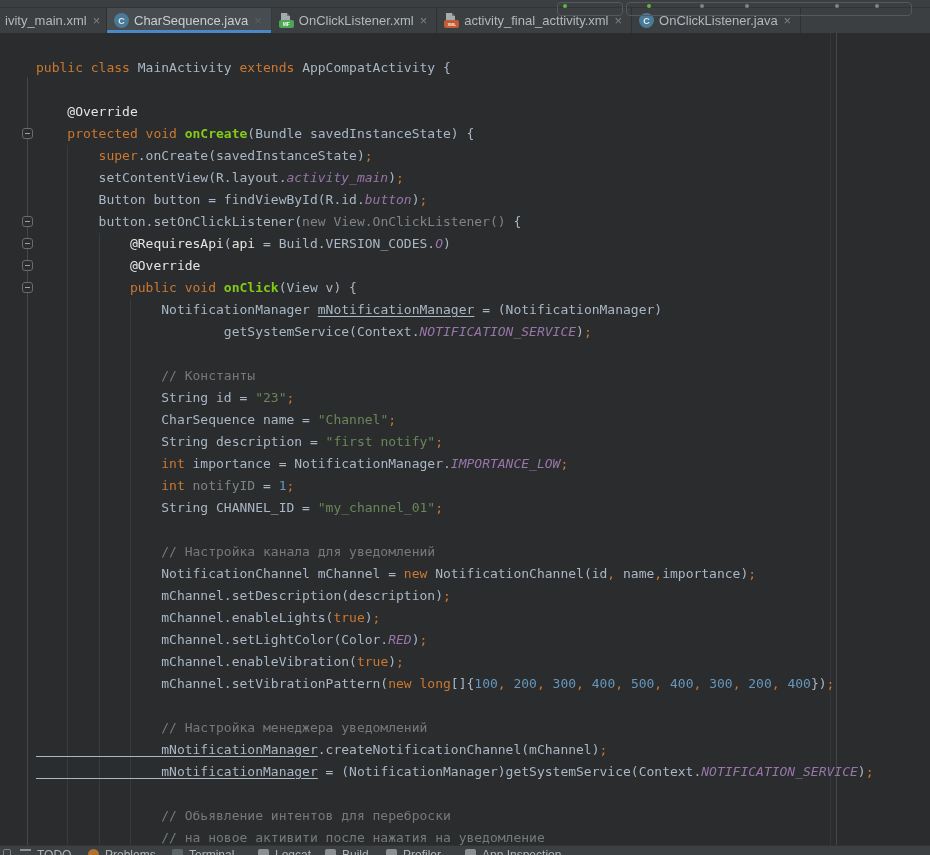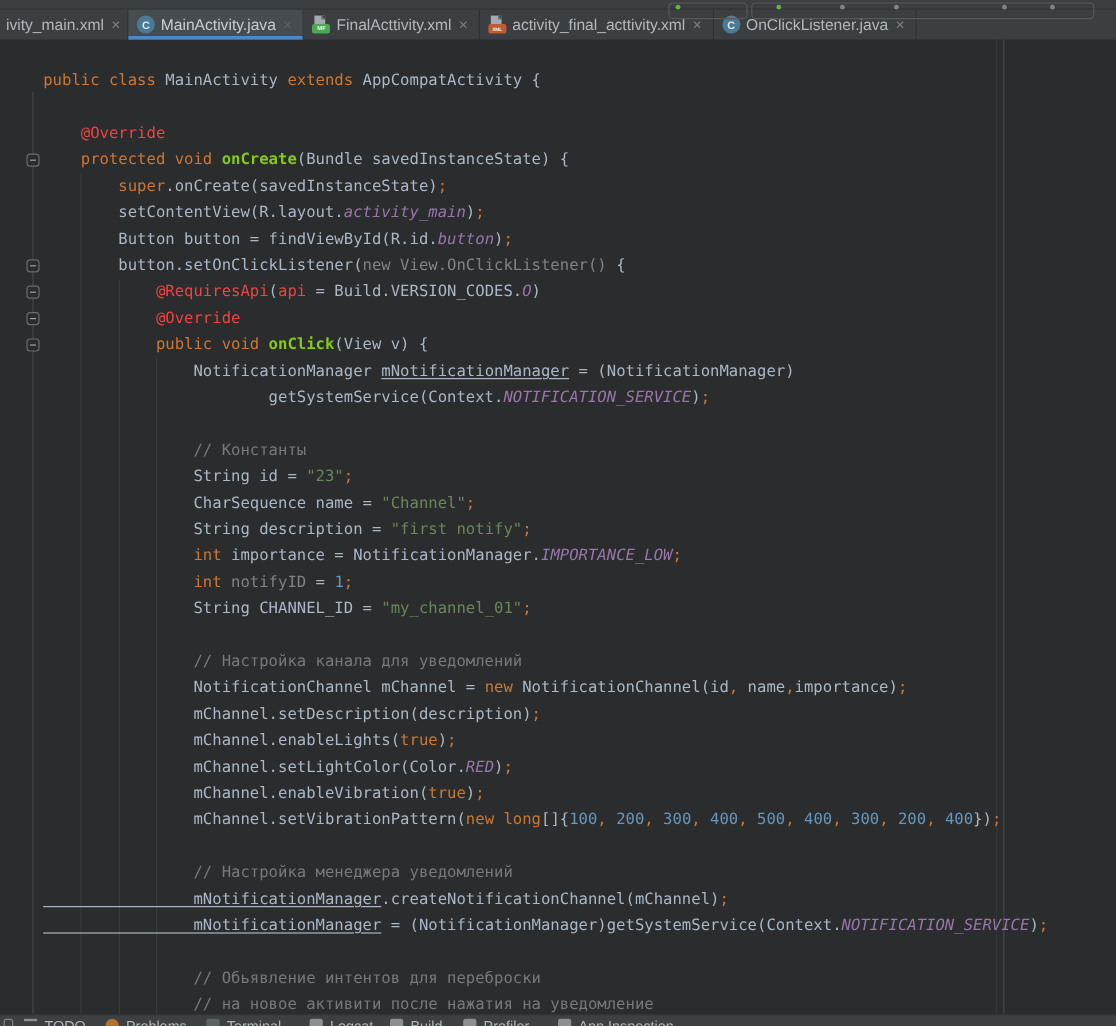--- a/index.html
+++ b/index.html
@@ -56,21 +56,21 @@
       height:1px; background:#9ba0a2; }
 
   #code-lines { position:absolute; left:20px; top:24px; right:0;
       font-family:"DejaVu Sans Mono", monospace; font-size:13px; line-height:22px;
       white-space:pre; font-variant-ligatures:none; }
   .code-line { height:22px; }
 
   .t-kw    { color:#CC7832; }
   .t-def   { color:#A9B7C6; }
   .t-meth  { color:#84cc16; font-weight:bold; }
-  .t-ann   { color:#ef4444; }
+  .t-ann   { color:#e5e5e5; }
   .t-str   { color:#6A8759; }
   .t-num   { color:#6897BB; }
   .t-com   { color:#767A7C; }
   .t-field { color:#9876AA; font-style:italic; }
   .t-dim   { color:#7F8487; }
   .t-punc  { color:#CC7832; }
   .t-under { color:#A9B7C6; text-decoration:underline; text-underline-offset:2px; }
 
   
   #bottom-bar { position:absolute; left:0; top:845px; width:930px; height:10px;
@@ -100,30 +100,30 @@
   <div class="strip-dot" style="left:875px; background:#808487;"></div>
 </div>
 
 <div id="tab-bar">
     <div class="tab first">
       <span class="tab-label">ivity_main.xml</span>
       <span class="close-x">×</span>
     </div>
     <div class="tab active">
       <span class="icon-java-class">C</span>
-      <span class="tab-label">MainActivity.java</span>
+      <span class="tab-label">CharSequence.java</span>
       <span class="close-x">×</span>
     </div>
     <div class="tab">
       <span class="icon-file">
         <span class="body"></span>
         <span class="fold"></span>
         <span class="badge" style="background: rgb(76, 166, 84); font-size: 5px;">MF</span>
       </span>
-      <span class="tab-label">FinalActtivity.xml</span>
+      <span class="tab-label">OnClickListener.xml</span>
       <span class="close-x">×</span>
     </div>
     <div class="tab">
       <span class="icon-file">
         <span class="body"></span>
         <span class="fold"></span>
         <span class="badge" style="background: rgb(194, 90, 51); font-size: 4px;">XML</span>
       </span>
       <span class="tab-label">activity_final_acttivity.xml</span>
       <span class="close-x">×</span>

